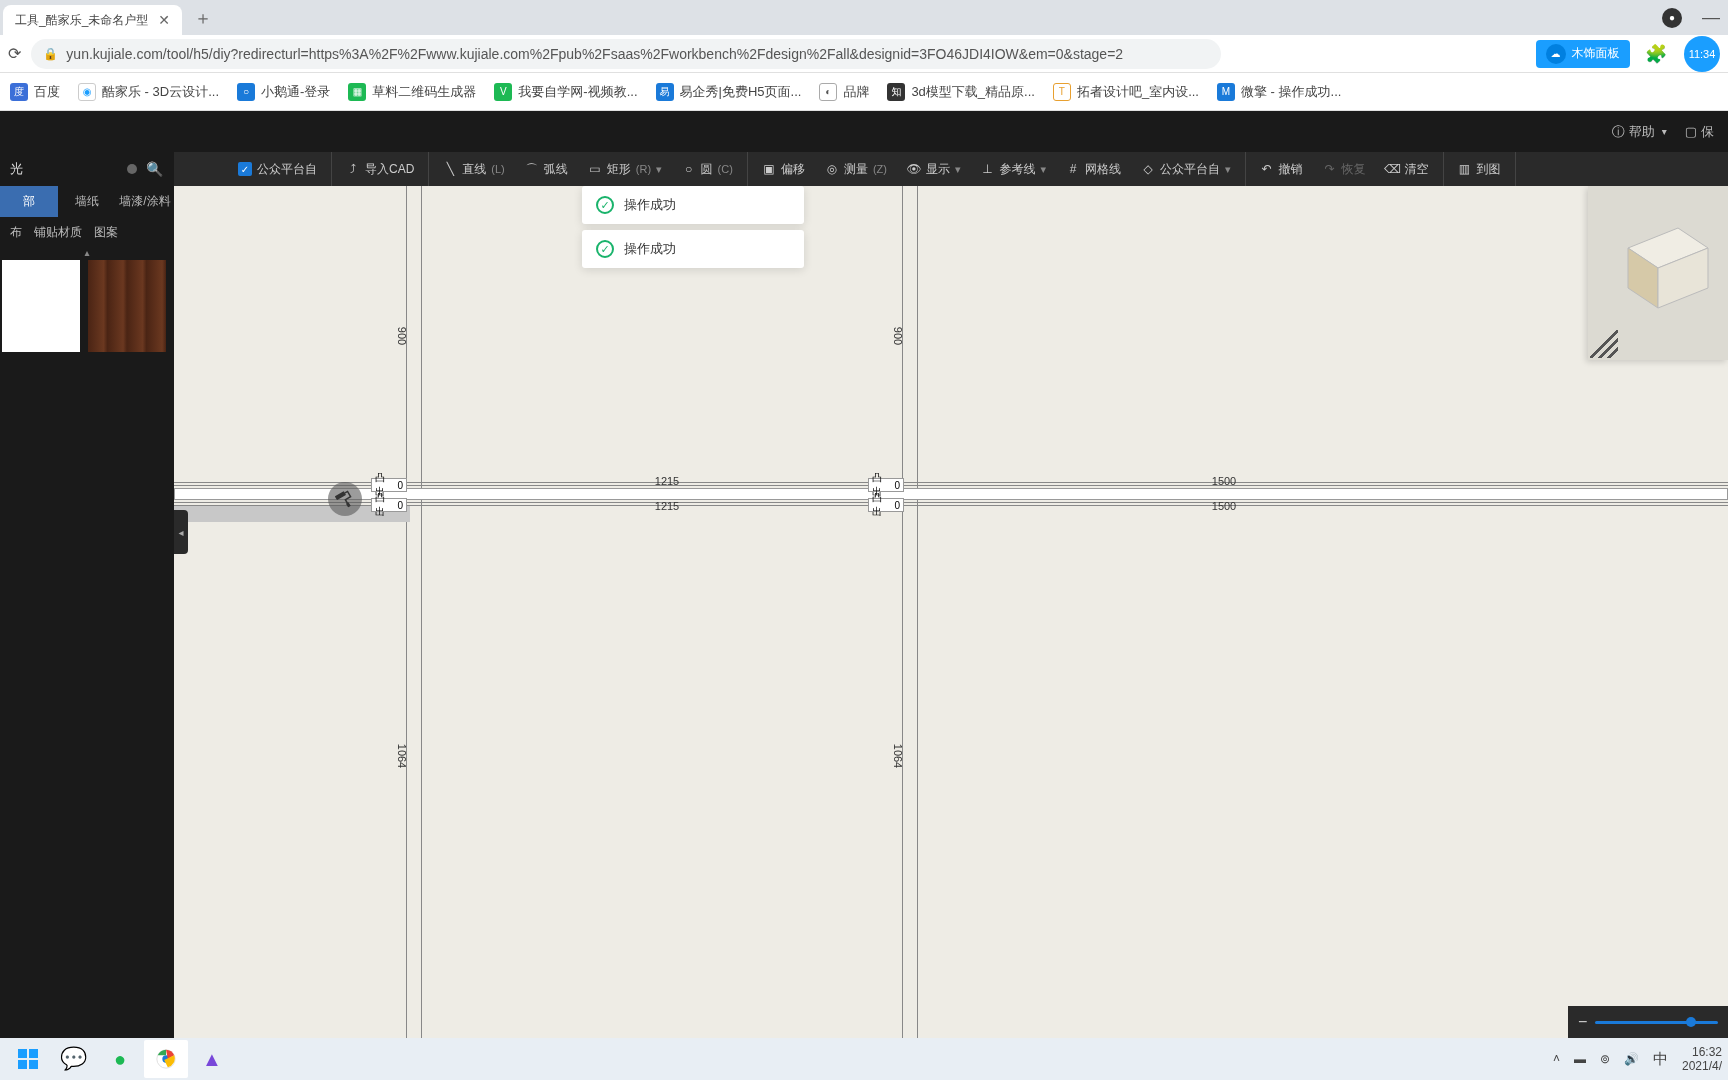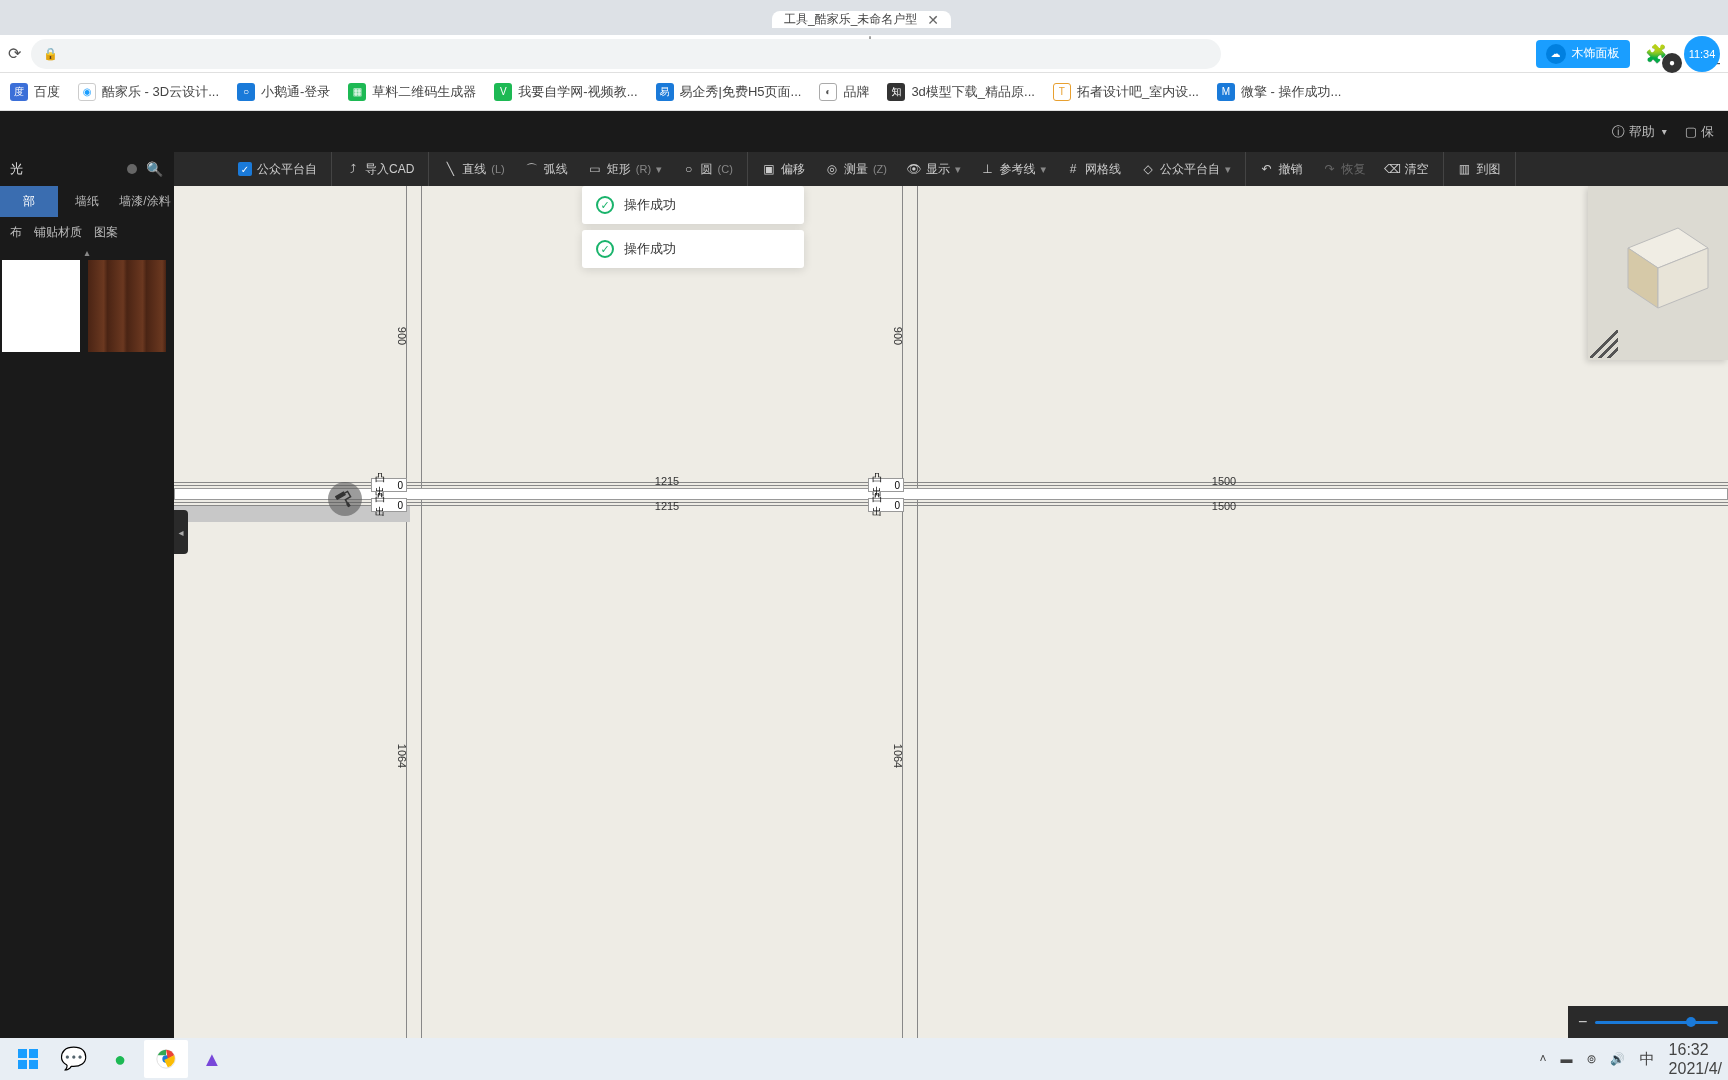--- a/index.html
+++ b/index.html
@@ -1,19 +1,19 @@
 <!DOCTYPE html>
 <html><head>
 <meta charset="utf-8">
 <style>
 * { margin: 0; padding: 0; box-sizing: border-box; font-family: "Microsoft YaHei", Arial, sans-serif; }
 body { width: 1728px; height: 1080px; overflow: hidden; background: #fff; }
 
 
-.browser-top { height: 35px; background: #dde1e6; display: flex; align-items: center; padding: 6px 8px; flex-direction: column; }
+.browser-top { height: 35px; background: #dde1e6; display: flex; align-items: center; padding: 6px 8px; }
 .tab { height: 30px; background: #fff; border-radius: 8px 8px 0 0; padding: 0 12px; display: flex; align-items: center; font-size: 12px; color: #444; margin-top: 5px; margin-left: -5px;}
 .tab-close { margin-left: 10px; color: #666; cursor: pointer; font-size: 14px; }
 .new-tab { margin-left: 12px; color: #666; font-size: 18px; cursor: pointer; }
 .tab-right { margin-left: auto; display: flex; gap: 20px; align-items: center; color: #555; }
 .profile-circle { width: 20px; height: 20px; border-radius: 50%; background: #333; display:flex;align-items:center;justify-content:center;color:#fff;font-size:10px;}
 .minimize { font-size: 18px; }
 
 .addr-bar { height: 38px; background: #fff; display: flex; align-items: center; padding: 0 8px; gap: 10px; border-bottom: 1px solid #e0e0e0; }
 .addr-bar .nav-btn { color: #555; font-size: 16px; }
 .url-field { flex: 0 0 auto; width: 1190px; display: flex; align-items: center; background: #f1f3f4; border-radius: 20px; padding: 4px 12px; font-size: 14px; color: #555; height: 30px; }
@@ -92,41 +92,42 @@
 .zoom-bar { position: absolute; right: 0; bottom: 0; width: 160px; height: 32px; background: #2a2a2a; display: flex; align-items: center; padding: 0 10px; gap: 8px; color: #ccc; z-index: 15; }
 .zoom-track { flex: 1; height: 3px; background: #1a7ad9; position: relative; border-radius: 2px; }
 .zoom-knob { position: absolute; right: 22px; top: -4px; width: 10px; height: 10px; border-radius: 50%; background: #1a7ad9; }
 
 
 .taskbar { position: fixed; bottom: 0; left: 0; right: 0; height: 42px; background: #e8eef4; display: flex; align-items: center; padding: 0 6px; z-index: 50; }
 .task-icons { display: flex; gap: 2px; }
 .task-icons .ti { width: 44px; height: 38px; display: flex; align-items: center; justify-content: center; border-radius: 2px; }
 .task-icons .ti.active { background: #fff; }
 .tray { margin-left: auto; display: flex; align-items: center; gap: 14px; color: #444; font-size: 12px; }
-.tray .clock { text-align: left; line-height: 1.2; font-size: 16px; }
+.tray .clock { text-align: right; line-height: 1.2; font-size: 12px; }
 </style>
 </head>
 <body>
 
 <div class="browser-top">
   <div class="tab">
     <span>工具_酷家乐_未命名户型</span>
     <span class="tab-close">✕</span>
   </div>
   <span class="new-tab">＋</span>
   <div class="tab-right">
     <span class="profile-circle">●</span>
     <span class="minimize">—</span>
   </div>
 </div>
 
 <div class="addr-bar">
   <span class="nav-btn">⟳</span>
   <div class="url-field">
     <span class="lock">🔒</span>
+    <span class="url-text">yun.kujiale.com/tool/h5/diy?redirecturl=https%3A%2F%2Fwww.kujiale.com%2Fpub%2Fsaas%2Fworkbench%2Fdesign%2Fall&amp;designid=3FO46JDI4IOW&amp;em=0&amp;stage=2</span>
   </div>
   <div class="drag-upload-btn">
     <span class="cloud-icon">☁</span>
     <span>木饰面板</span>
   </div>
   <span class="puzzle-icon">🧩</span>
   <span class="timer-badge">11:34</span>
 </div>
 
 <div class="bookmarks">

